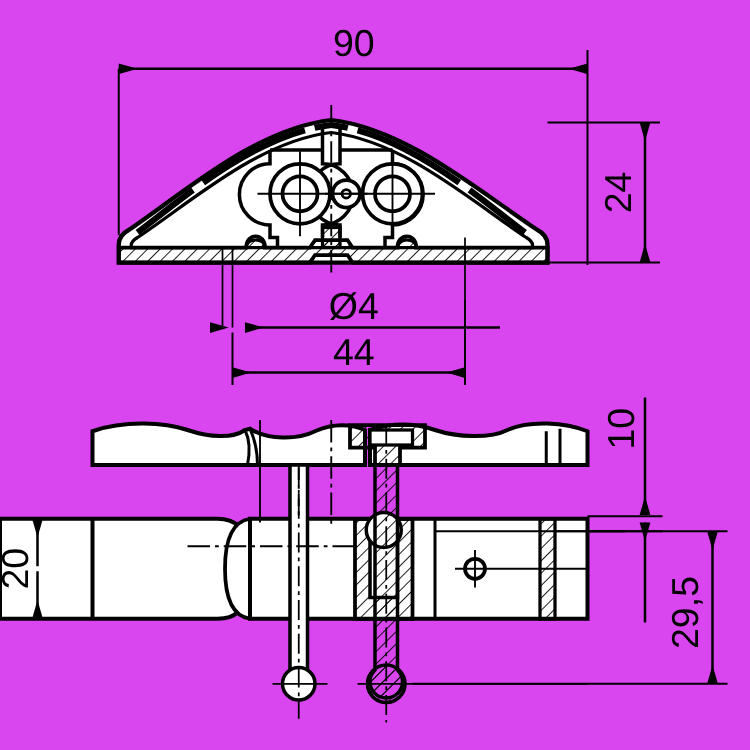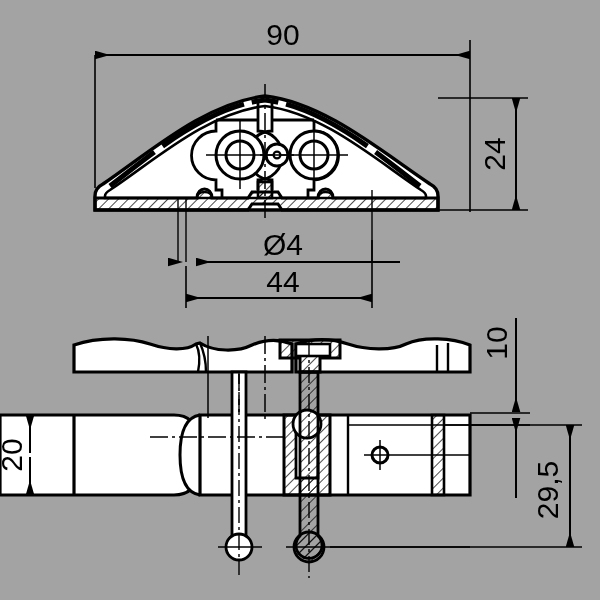--- a/index.html
+++ b/index.html
@@ -4,21 +4,21 @@
 <style>
   html, body {
     margin: 0;
     padding: 0;
     background: #ffffff;
   }
   #root {
     position: relative;
     width: 600px;
     height: 600px;
-    background: #a3a3a3;
+    background: #d946ef;
     font-family: "Liberation Sans", sans-serif;
     overflow: hidden;
   }
   svg.drawing {
     position: absolute;
     left: 0;
     top: 0;
     width: 600px;
     height: 600px;
   }

